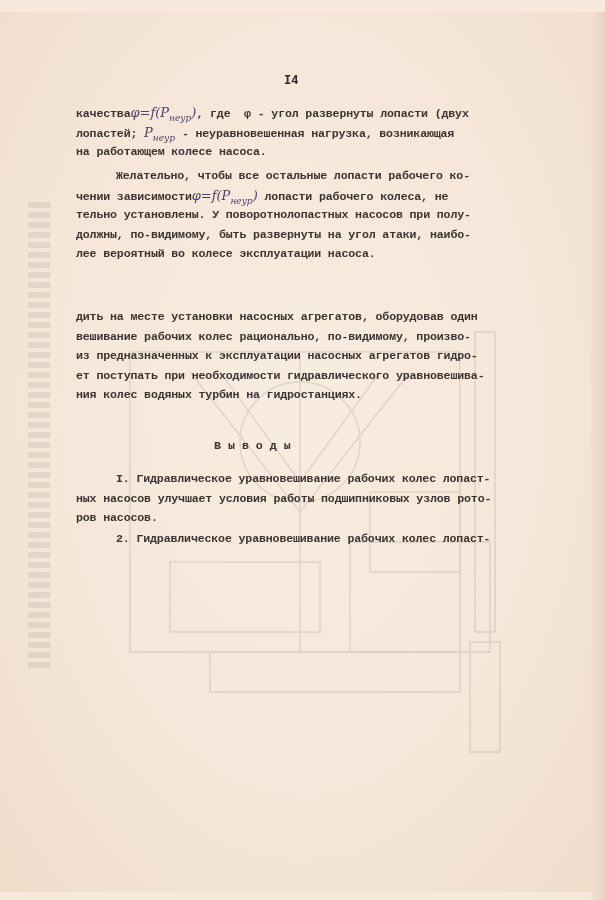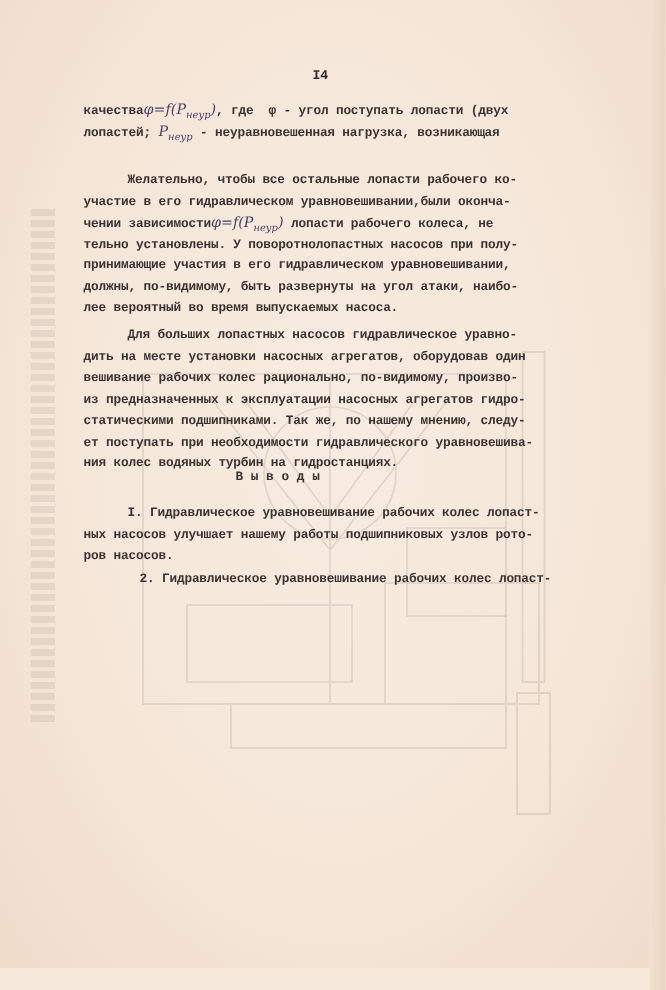--- a/index.html
+++ b/index.html
@@ -4,21 +4,21 @@
   <style>
     html, body { margin: 0; padding: 0; }
     body {
       width: 605px; height: 900px; overflow: hidden;
       background: #f6e9dc;
       position: relative;
       font-family: "Liberation Mono", "DejaVu Sans Mono", monospace;
       color: #3a3030;
     }
     .page {
-      position: absolute; left: 0; top: 0; width: 605px; height: 880px;
+      position: absolute; left: 0; top: 12px; width: 605px; height: 880px;
       background:
         radial-gradient(ellipse at 50% 45%, #f8ece0 0%, #f5e6d8 60%, #efdccb 100%);
     }
     .edge-right {
       position: absolute; right: 0; top: 0; width: 14px; height: 900px;
       background: linear-gradient(to right, #f1e1d2, #e8d3c1);
     }
     
     .bleed {
       position: absolute; left: 70px; top: 300px; width: 460px; height: 470px;
@@ -43,21 +43,21 @@
     .indent { padding-left: 40px; }
     .para { position: absolute; left: 0; width: 436px; }
     .p1 { top: 91px; }
     .p2 { top: 154px; }
     .p3 { top: 295px; }
     .heading {
       position: absolute; left: 138px; top: 424px;
       letter-spacing: 7px; font-size: 11.6px;
     }
     .p4 { top: 457px; }
-    .p5 { top: 517px; text-align: center; }
+    .p5 { top: 517px; }
     .hw {
       font-family: "DejaVu Serif", serif; font-style: italic;
       font-weight: normal; color: #4a3f6a; font-size: 13px;
       letter-spacing: 0;
       margin-top: 44px;
     }
     .hw sub { font-size: 9px; }
   </style>
 </head>
 <body>
@@ -80,49 +80,46 @@
       <rect x="400" y="330" width="30" height="110"></rect>
       <rect x="140" y="340" width="250" height="40"></rect>
     </g>
   </svg>
 
   <div class="page-num">I4</div>
 
   <div class="content">
 
     <div class="para p1">
-      <span class="line"><span>качества</span><span class="hw"><span>φ=f(P</span><sub>неур</sub><span>)</span></span><span>, где  φ - угол поступать лопасти (двух</span></span>
+      <span class="line"><span>качества</span><span class="hw"><span>φ=f(P</span><sub>неур</sub><span>)</span></span><span>, где  φ - угол развернуты лопасти (двух</span></span>
       <span class="line"><span>лопастей; </span><span class="hw"><span>P</span><sub>неур</sub></span><span> - неуравновешенная нагрузка, возникающая</span></span>
+      <span class="line">на работающем колесе насоса.</span>
     </div>
 
     <div class="para p2">
       <span class="line indent">Желательно, чтобы все остальные лопасти рабочего ко-</span>
-      <span class="line">участие в его гидравлическом уравновешивании,были оконча-</span>
       <span class="line"><span>чении зависимости</span><span class="hw"><span>φ=f(P</span><sub>неур</sub><span>)</span></span><span> лопасти рабочего колеса, не</span></span>
       <span class="line">тельно установлены. У поворотнолопастных насосов при полу-</span>
-      <span class="line">принимающие участия в его гидравлическом уравновешивании,</span>
       <span class="line">должны, по-видимому, быть развернуты на угол атаки, наибо-</span>
-      <span class="line">лее вероятный во время выпускаемых насоса.</span>
+      <span class="line">лее вероятный во колесе эксплуатации насоса.</span>
     </div>
 
     <div class="para p3">
-      <span class="line indent">Для больших лопастных насосов гидравлическое уравно-</span>
       <span class="line">дить на месте установки насосных агрегатов, оборудовав один</span>
       <span class="line">вешивание рабочих колес рационально, по-видимому, произво-</span>
       <span class="line">из предназначенных к эксплуатации насосных агрегатов гидро-</span>
-      <span class="line">статическими подшипниками. Так же, по нашему мнению, следу-</span>
       <span class="line">ет поступать при необходимости гидравлического уравновешива-</span>
       <span class="line">ния колес водяных турбин на гидростанциях.</span>
     </div>
 
     <div class="heading">Выводы</div>
 
     <div class="para p4">
       <span class="line indent">I. Гидравлическое уравновешивание рабочих колес лопаст-</span>
-      <span class="line">ных насосов улучшает нашему работы подшипниковых узлов рото-</span>
+      <span class="line">ных насосов улучшает условия работы подшипниковых узлов рото-</span>
       <span class="line">ров насосов.</span>
     </div>
 
     <div class="para p5">
       <span class="line indent">2. Гидравлическое уравновешивание рабочих колес лопаст-</span>
     </div>
 
   </div>
 </div>
 

